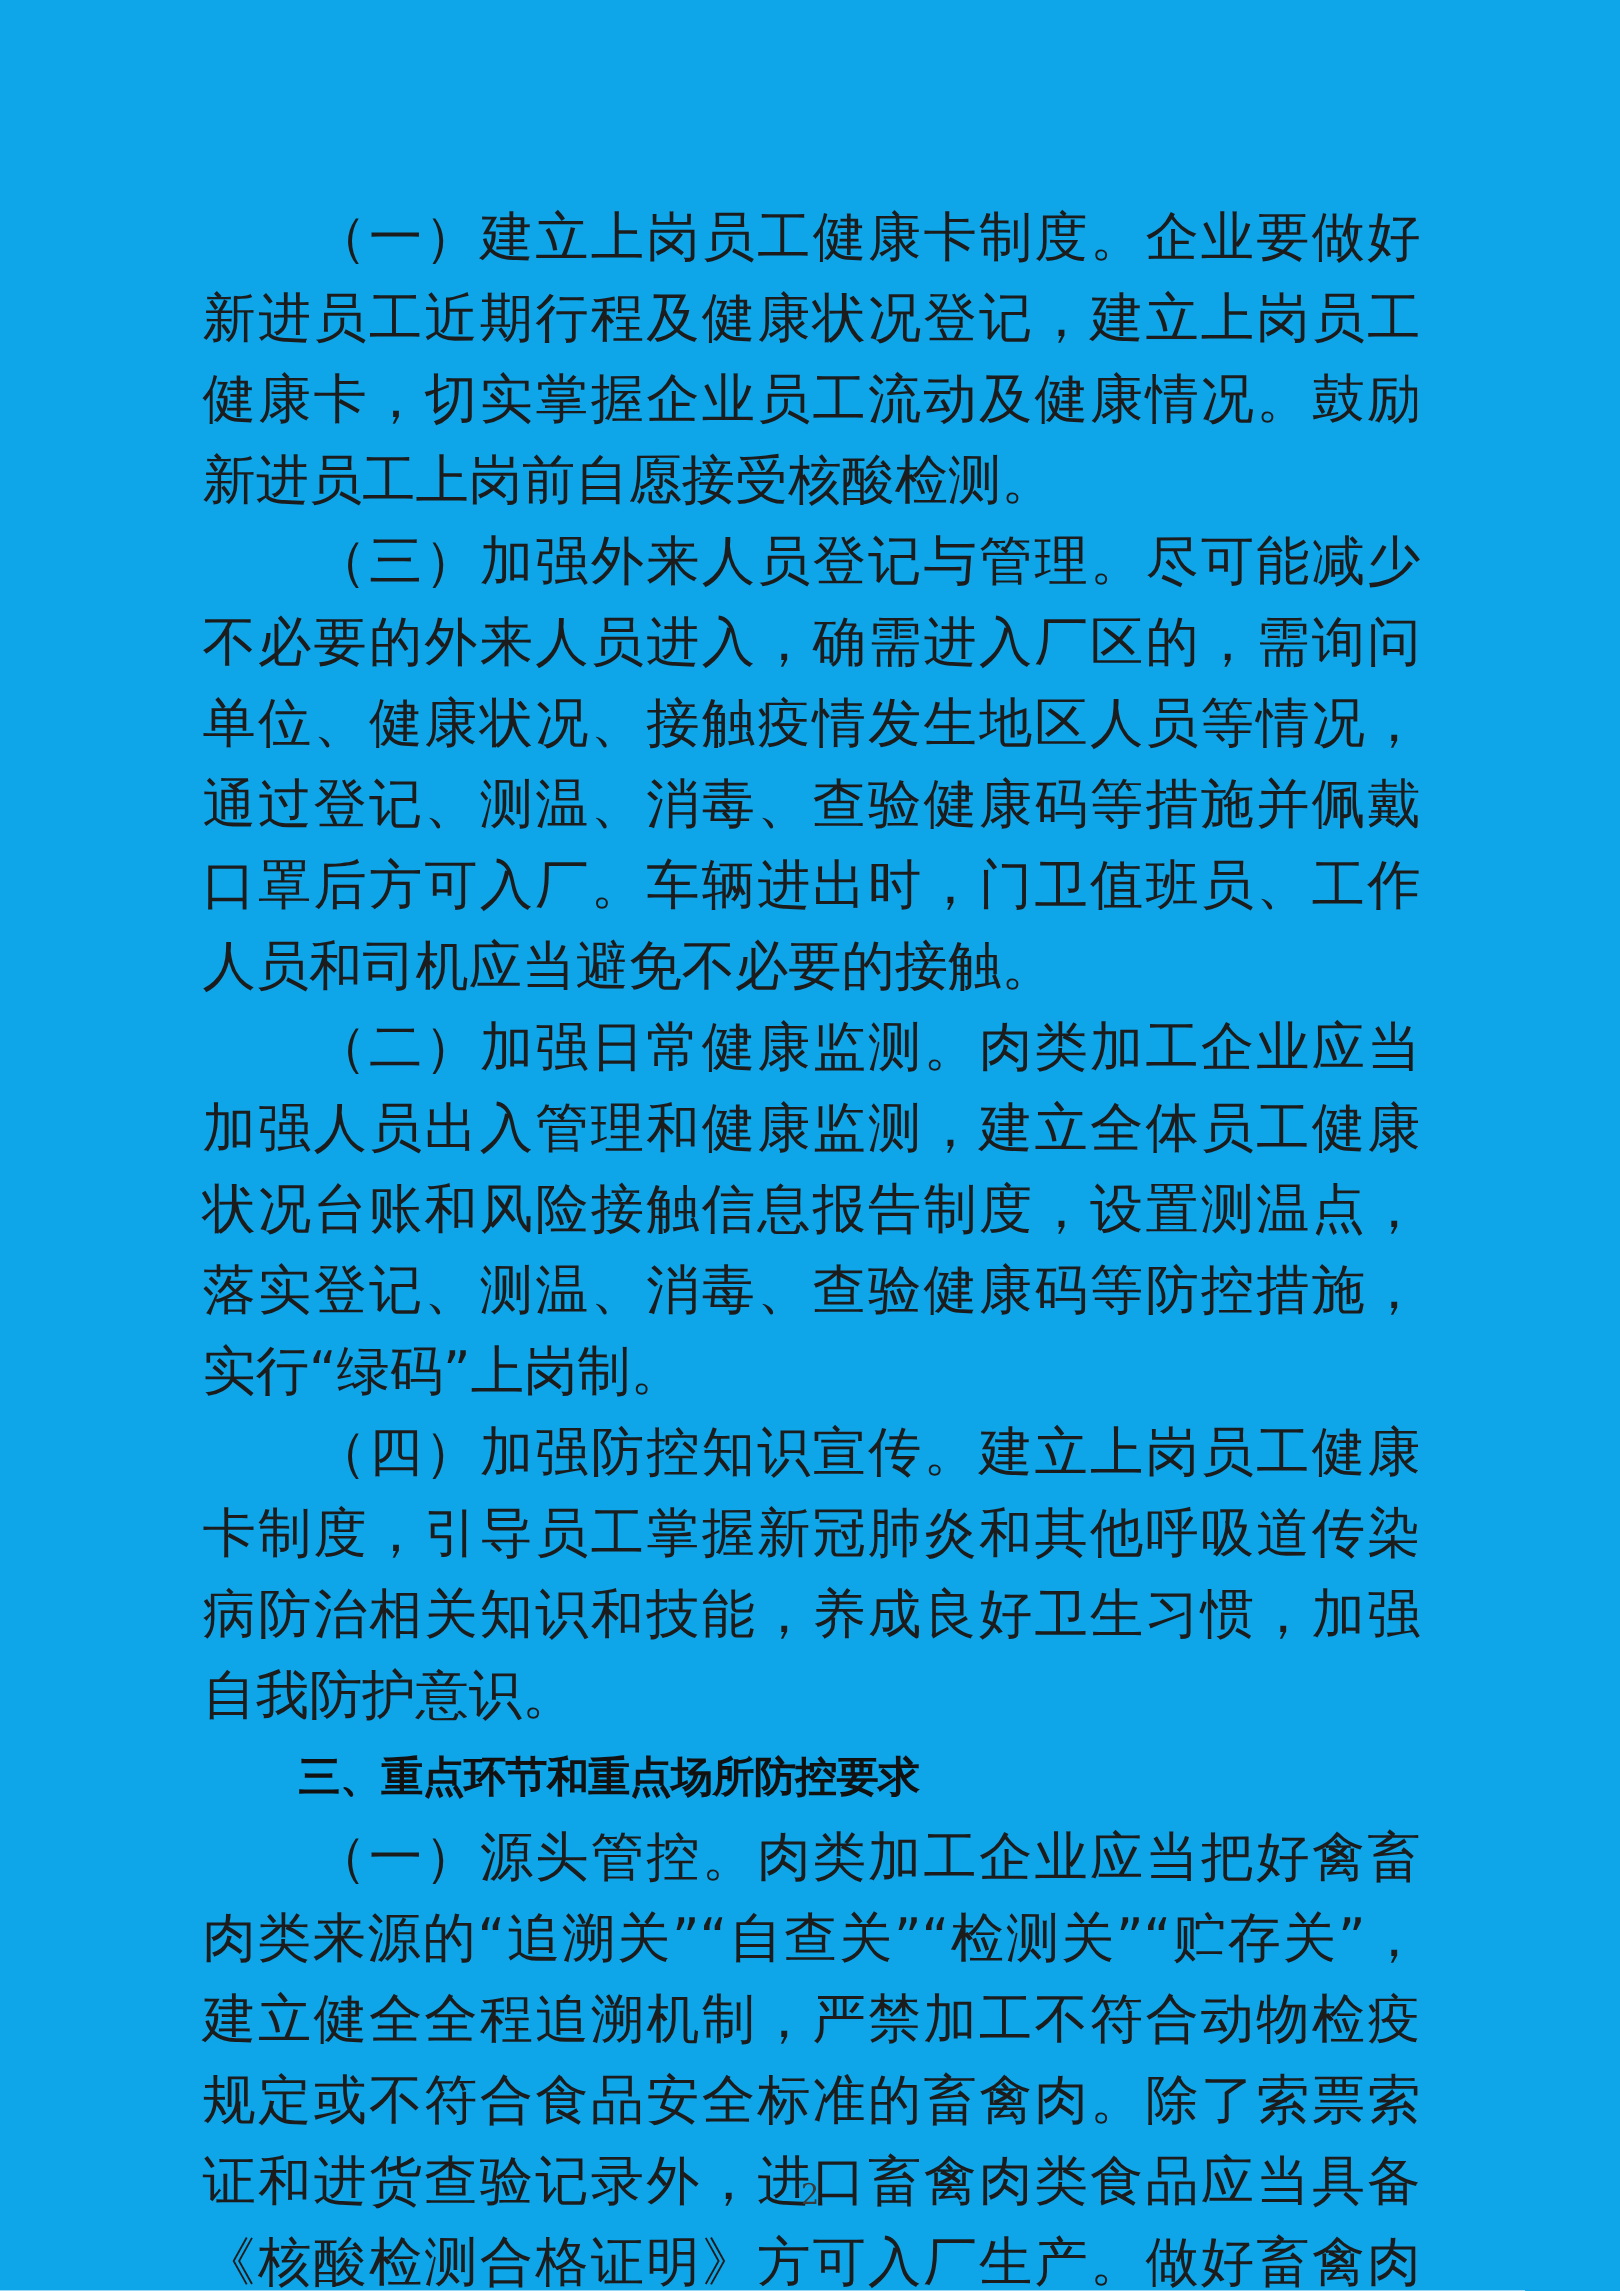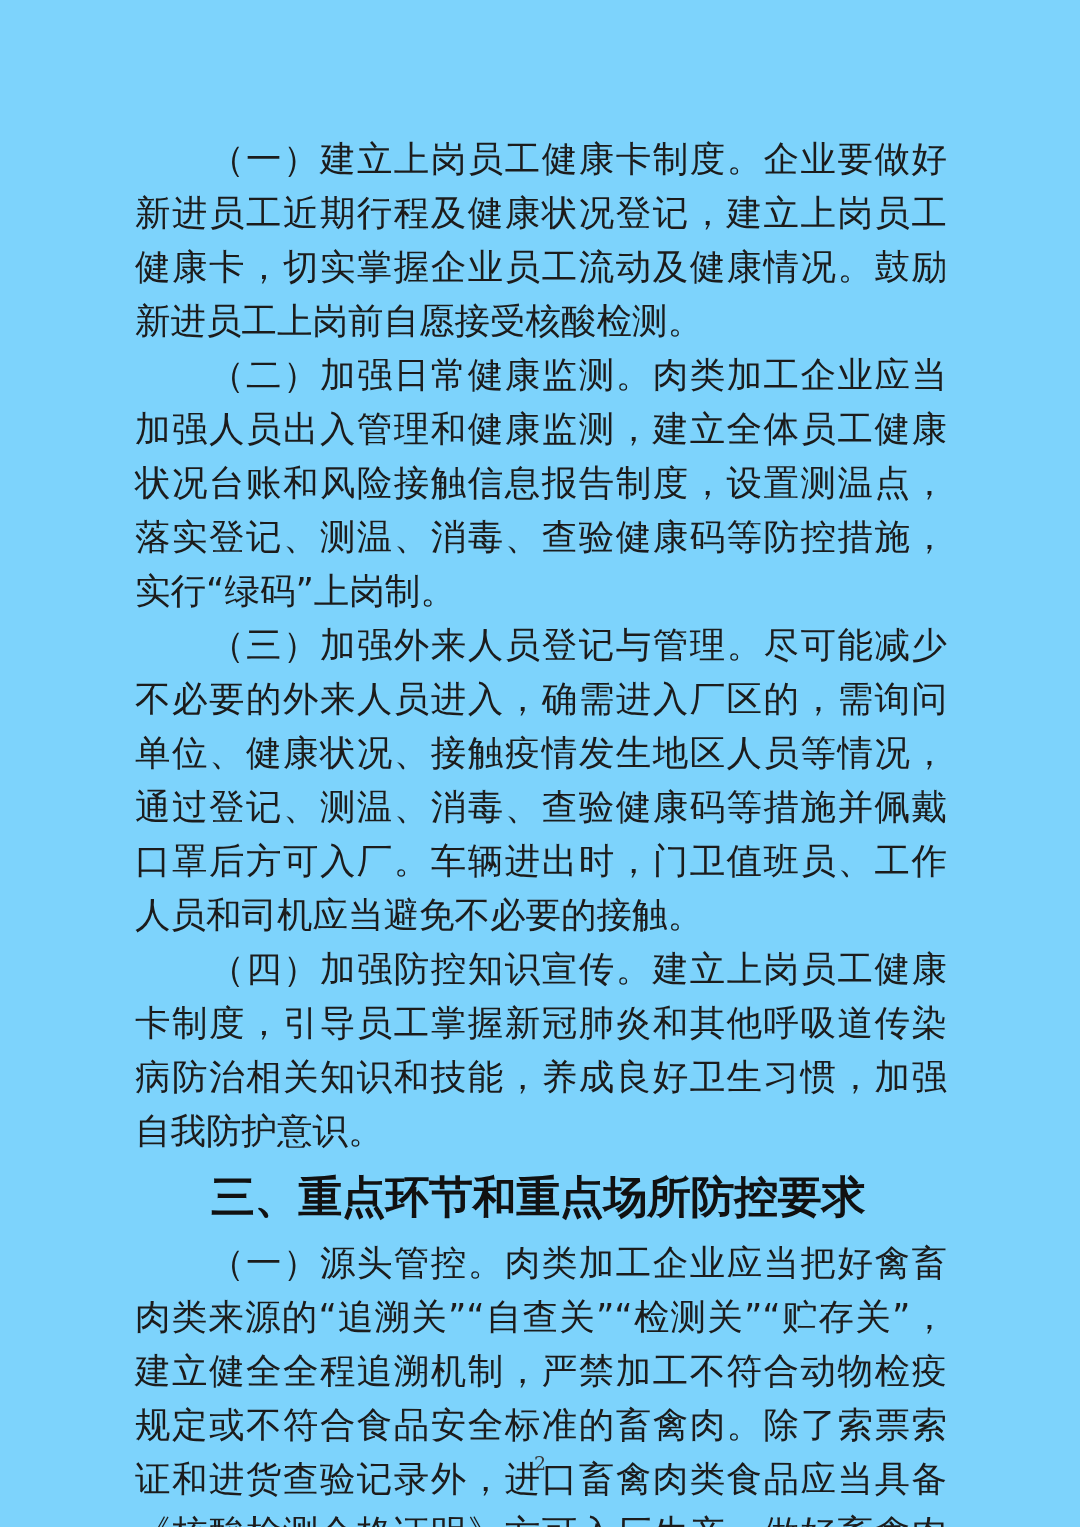--- a/index.html
+++ b/index.html
@@ -5,21 +5,21 @@
   html, body {
     margin: 0;
     padding: 0;
     background: #ffffff;
   }
 
   .page {
     position: relative;
     width: 1080px;
     height: 1527px;
-    background: #7dd3fc;
+    background: #0ea5e9;
     overflow: hidden;
     font-family: "DejaVu Sans", "Liberation Sans", sans-serif;
   }
 
   .doc-body {
     position: absolute;
     left: 135px;
     top: 132px;
     width: 812px;
   }
@@ -34,24 +34,24 @@
     text-align-last: left;
     text-justify: inter-character;
     letter-spacing: 0px;
     text-indent: 74px;
     font-weight: 400;
     -webkit-font-smoothing: antialiased;
     word-break: break-all;
   }
 
   .section-heading {
-    margin: 12px;
+    margin: 0;
     color: #111111;
     font-family: "DejaVu Sans", "Liberation Sans", sans-serif;
-    font-size: 44px;
+    font-size: 28px;
     line-height: 54px;
     font-weight: 700;
     text-indent: 64px;
     letter-spacing: -0.4px;
     text-align: left;
   }
 
   .page-number {
     position: absolute;
     left: 0;
@@ -66,23 +66,23 @@
 </style>
 </head>
 <body>
 
 <div class="page">
 
   <div class="doc-body">
 
     <p class="para">（一）建立上岗员工健康卡制度。企业要做好新进员工近期行程及健康状况登记，建立上岗员工健康卡，切实掌握企业员工流动及健康情况。鼓励新进员工上岗前自愿接受核酸检测。</p>
 
+    <p class="para">（三）加强外来人员登记与管理。尽可能减少不必要的外来人员进入，确需进入厂区的，需询问单位、健康状况、接触疫情发生地区人员等情况，通过登记、测温、消毒、查验健康码等措施并佩戴口罩后方可入厂。车辆进出时，门卫值班员、工作人员和司机应当避免不必要的接触。</p>
+
     <p class="para">（二）加强日常健康监测。肉类加工企业应当加强人员出入管理和健康监测，建立全体员工健康状况台账和风险接触信息报告制度，设置测温点，落实登记、测温、消毒、查验健康码等防控措施，实行“绿码”上岗制。</p>
-
-    <p class="para">（三）加强外来人员登记与管理。尽可能减少不必要的外来人员进入，确需进入厂区的，需询问单位、健康状况、接触疫情发生地区人员等情况，通过登记、测温、消毒、查验健康码等措施并佩戴口罩后方可入厂。车辆进出时，门卫值班员、工作人员和司机应当避免不必要的接触。</p>
 
     <p class="para">（四）加强防控知识宣传。建立上岗员工健康卡制度，引导员工掌握新冠肺炎和其他呼吸道传染病防治相关知识和技能，养成良好卫生习惯，加强自我防护意识。</p>
 
     <h2 class="section-heading">三、重点环节和重点场所防控要求</h2>
 
     <p class="para">（一）源头管控。肉类加工企业应当把好禽畜肉类来源的“追溯关”“自查关”“检测关”“贮存关”，建立健全全程追溯机制，严禁加工不符合动物检疫规定或不符合食品安全标准的畜禽肉。除了索票索证和进货查验记录外，进口畜禽肉类食品应当具备《核酸检测合格证明》方可入厂生产。做好畜禽肉类食</p>
 
   </div>
 
   <div class="page-number">2</div>

